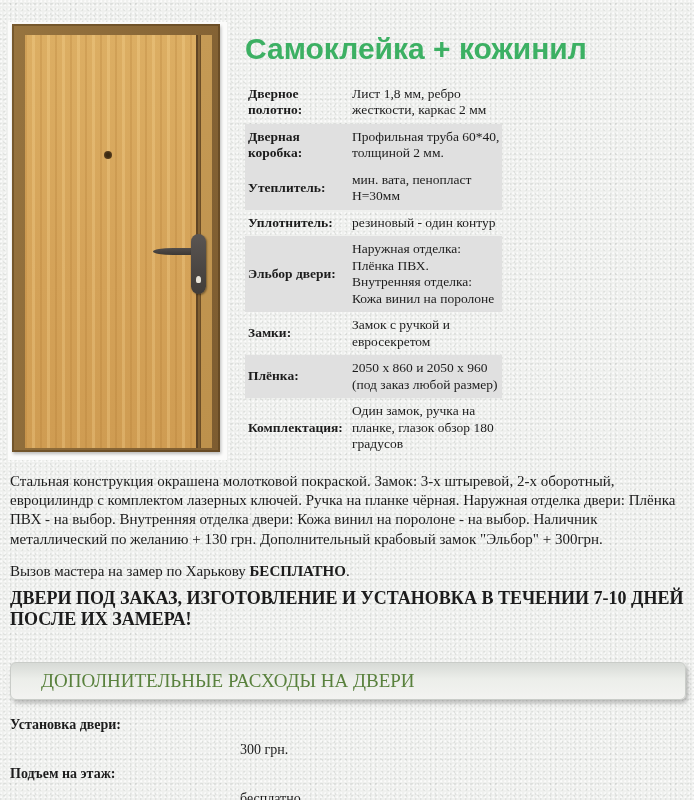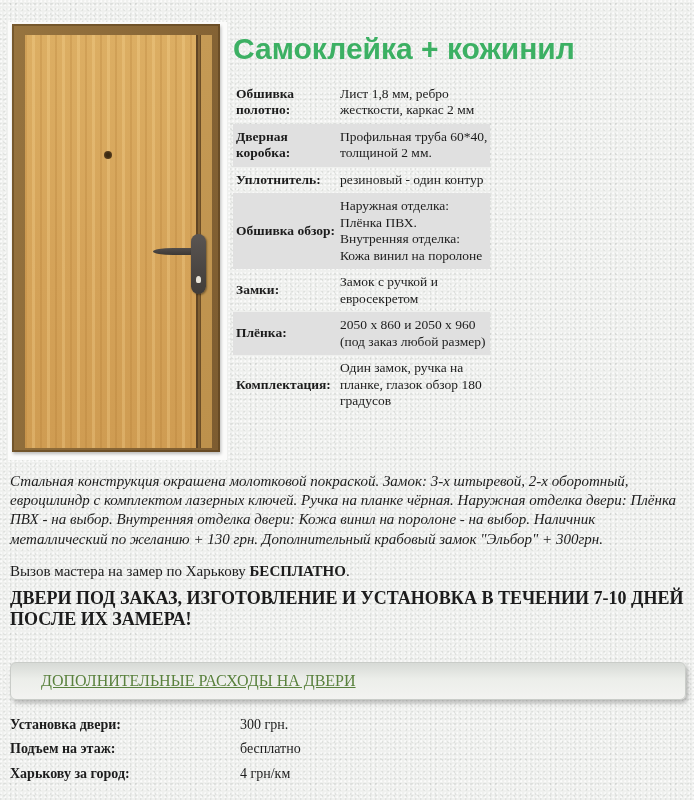--- a/index.html
+++ b/index.html
@@ -55,55 +55,55 @@
     position:absolute; right:27px; top:calc(49% + 14px); width:40px; height:7px;
     background:linear-gradient(180deg,#524d4a,#3c3835);
     border-radius:50% 0 0 50%;
   }
   .keyhole {
     position:absolute; right:19px; top:calc(49% + 42px); width:5px; height:7px;
     background:#e8e4da; border-radius:50% 50% 30% 30%;
   }
 
   
-  .right-col { margin-left:6px; width:452px; }
+  .right-col { margin-left:18px; width:452px; }
   .page-title {
     font-family:"Liberation Sans", sans-serif;
     font-weight:bold; font-size:30px; line-height:1.1;
     margin:10px 0 16px 0;
   }
   .spec-table { width:257px; border-collapse:collapse; }
   .spec-table td {
     font-size:13.5px; line-height:1.22; vertical-align:middle;
     padding:5px 2px 5px 3px;
   }
   .spec-table td.lbl { font-weight:bold; width:104px; }
   .spec-table td.val { width:153px; }
   .spec-table tr.shaded td { background:#e0e0e0; }
 
   
-  .description { margin:12px 2px 0 2px; font-size:15px; line-height:1.28;font-style:italic; }
+  .description { margin:12px 2px 0 2px; font-size:15px; line-height:1.28; }
   .callout { margin:14px 2px 8px 2px; font-size:15px; }
   .order-line { margin:2px 2px 0 2px; font-size:18px; font-weight:bold; }
 
   
   .extras-bar {
     margin:32px 2px 0 2px; height:38px; width:676px;
     background:linear-gradient(180deg,#d7dad6 0%, #eceeea 45%, #f3f3f1 100%);
     border:1px solid #c9ccc8; border-radius:6px;
     box-shadow:2px 3px 4px rgba(0,0,0,0.25);
     display:flex; align-items:center; padding-left:30px;
   }
   .extras-link {
-    font-size:16px; text-transform:uppercase; text-decoration:underline;
+    font-size:19px; text-transform:uppercase; 
     cursor:pointer;
   }
   .extras-list { margin:16px 2px 0 2px; display:grid; grid-template-columns:230px auto; row-gap:6px; }
   .extras-list .lbl { font-weight:bold; font-size:14px; line-height:1.32; }
-  .extras-list .val { font-size:14px; line-height:1.32; }
+  .extras-list .val { font-size:14px; line-height:1.32;margin-top:25px; }
 </style>
 </head>
 <body>
 
 <div class="page">
 
   <div class="top-section">
 
     <div class="door-photo">
       <div class="door-frame">
@@ -116,33 +116,37 @@
         <div class="keyhole"></div>
       </div>
     </div>
 
     <div class="right-col">
       <h1 class="page-title" style="color: rgb(60, 176, 99);">Самоклейка + кожинил</h1>
 
       <table class="spec-table">
         <tbody>
           <tr>
-            <td class="lbl">Обшивка полотно:</td>
+            <td class="lbl">Дверное полотно:</td>
             <td class="val">Лист 1,8 мм, ребро жесткости, каркас 2 мм</td>
           </tr>
           <tr class="shaded">
             <td class="lbl">Дверная коробка:</td>
             <td class="val">Профильная труба 60*40, толщиной 2 мм.</td>
           </tr>
+          <tr class="shaded">
+            <td class="lbl">Утеплитель:</td>
+            <td class="val">мин. вата, пенопласт Н=30мм</td>
+          </tr>
           <tr>
             <td class="lbl">Уплотнитель:</td>
             <td class="val">резиновый - один контур</td>
           </tr>
           <tr class="shaded">
-            <td class="lbl">Обшивка обзор:</td>
+            <td class="lbl">Эльбор двери:</td>
             <td class="val">Наружная отделка: Плёнка ПВХ. Внутренняя отделка: Кожа винил на поролоне</td>
           </tr>
           <tr>
             <td class="lbl">Замки:</td>
             <td class="val">Замок с ручкой и евросекретом</td>
           </tr>
           <tr class="shaded">
             <td class="lbl">Плёнка:</td>
             <td class="val">2050 x 860 и 2050 x 960 (под заказ любой размер)</td>
           </tr>

